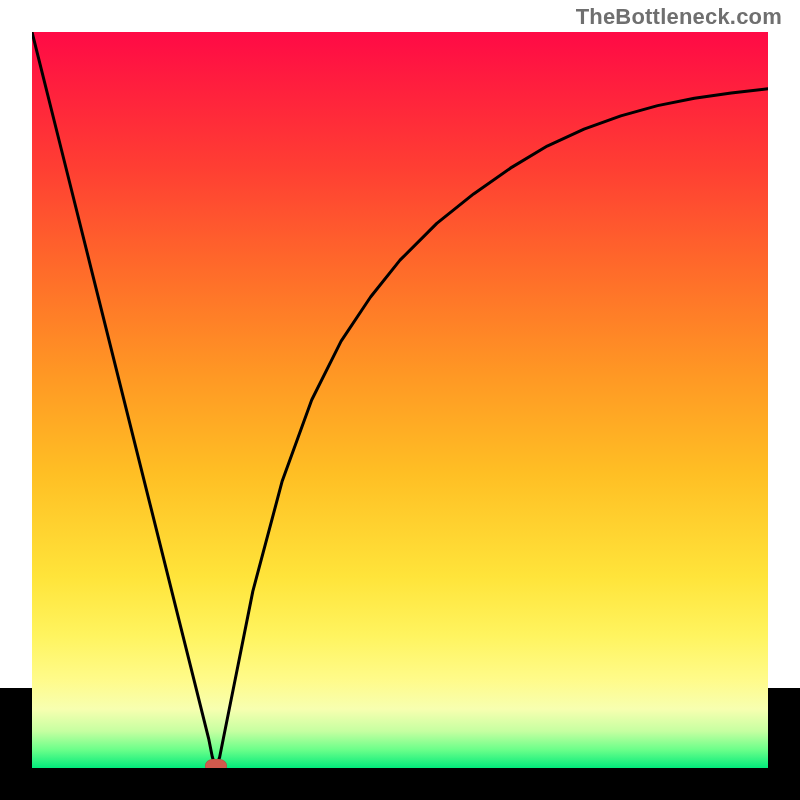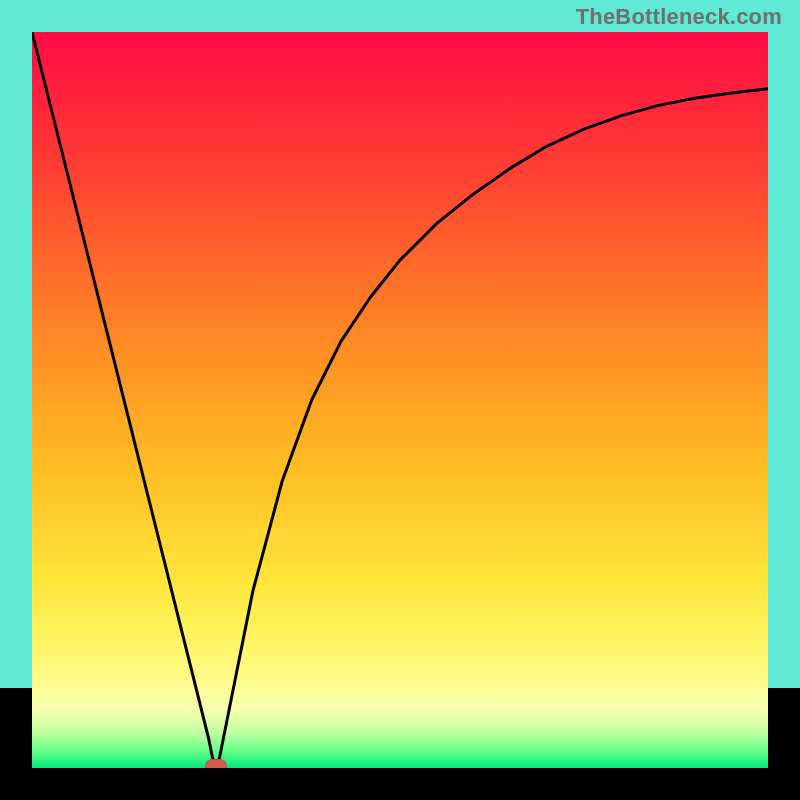--- a/index.html
+++ b/index.html
@@ -8,21 +8,21 @@
     width: 800px;
     height: 800px;
     overflow: hidden;
     background: #000;
     font-family: Arial, Helvetica, sans-serif;
   }
   .frame {
     position: relative;
     width: 800px;
     height: 688px;
-    background: #5eead4;
+    background: #ffffff;
   }
   .attribution {
     position: absolute;
     top: 4px;
     right: 18px;
     color: #6f6f6f;
     font-size: 22px;
     font-weight: 600;
     letter-spacing: 0.2px;
   }

